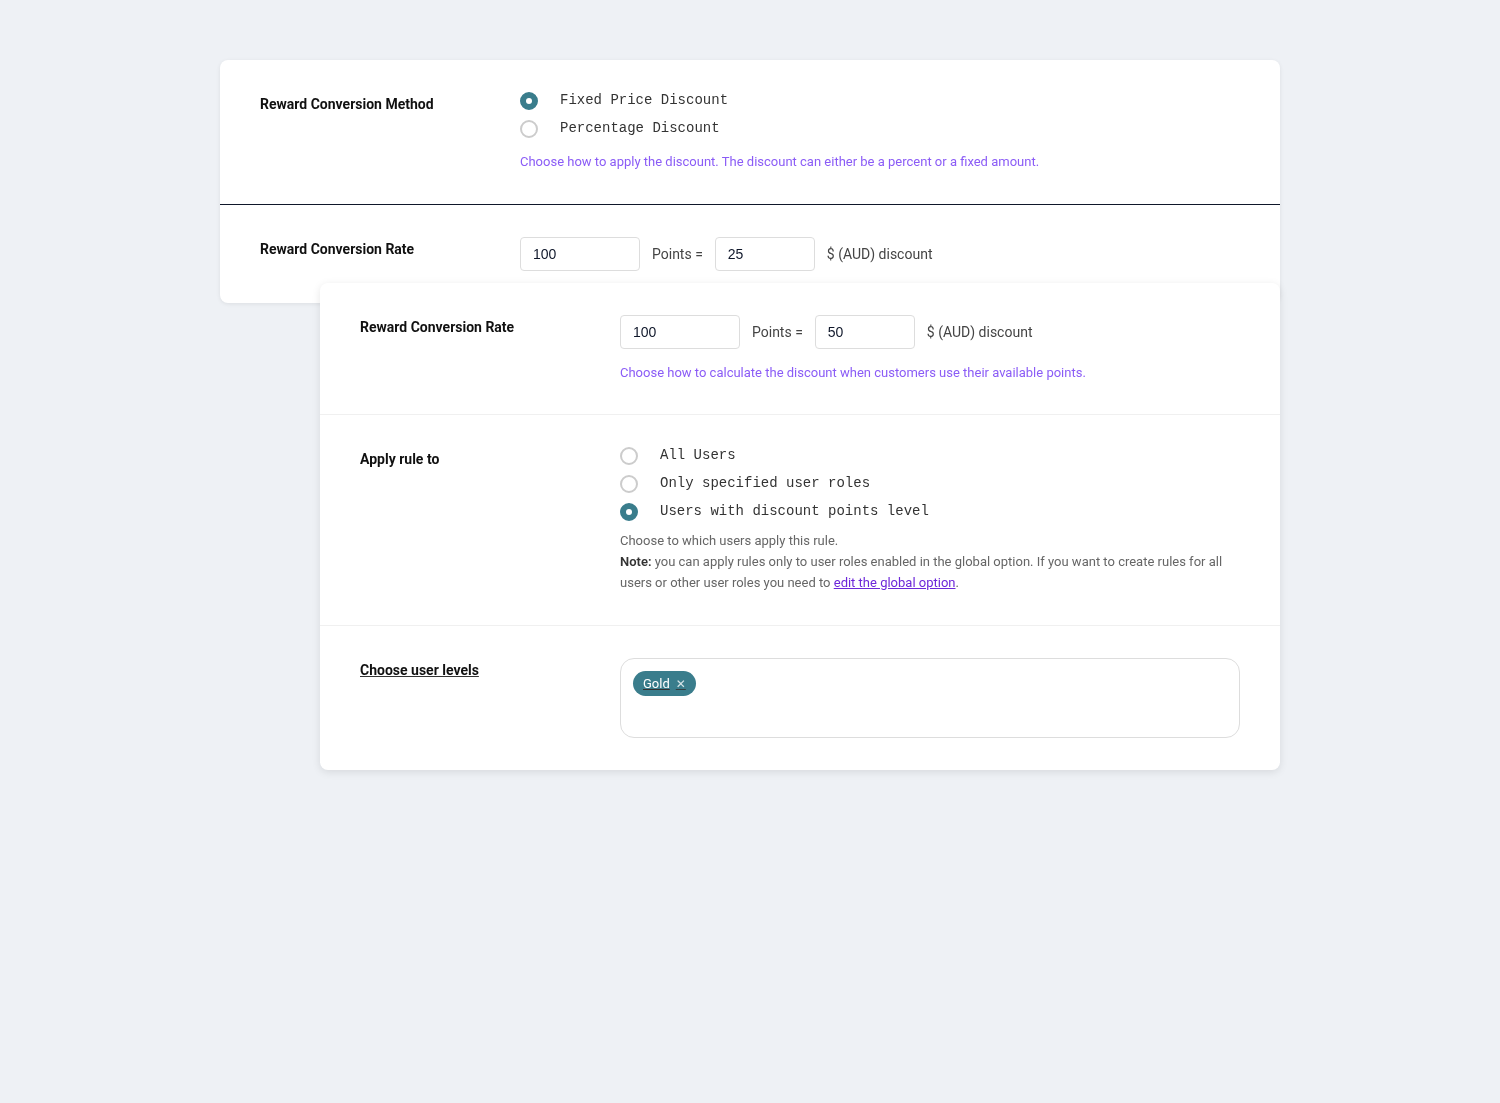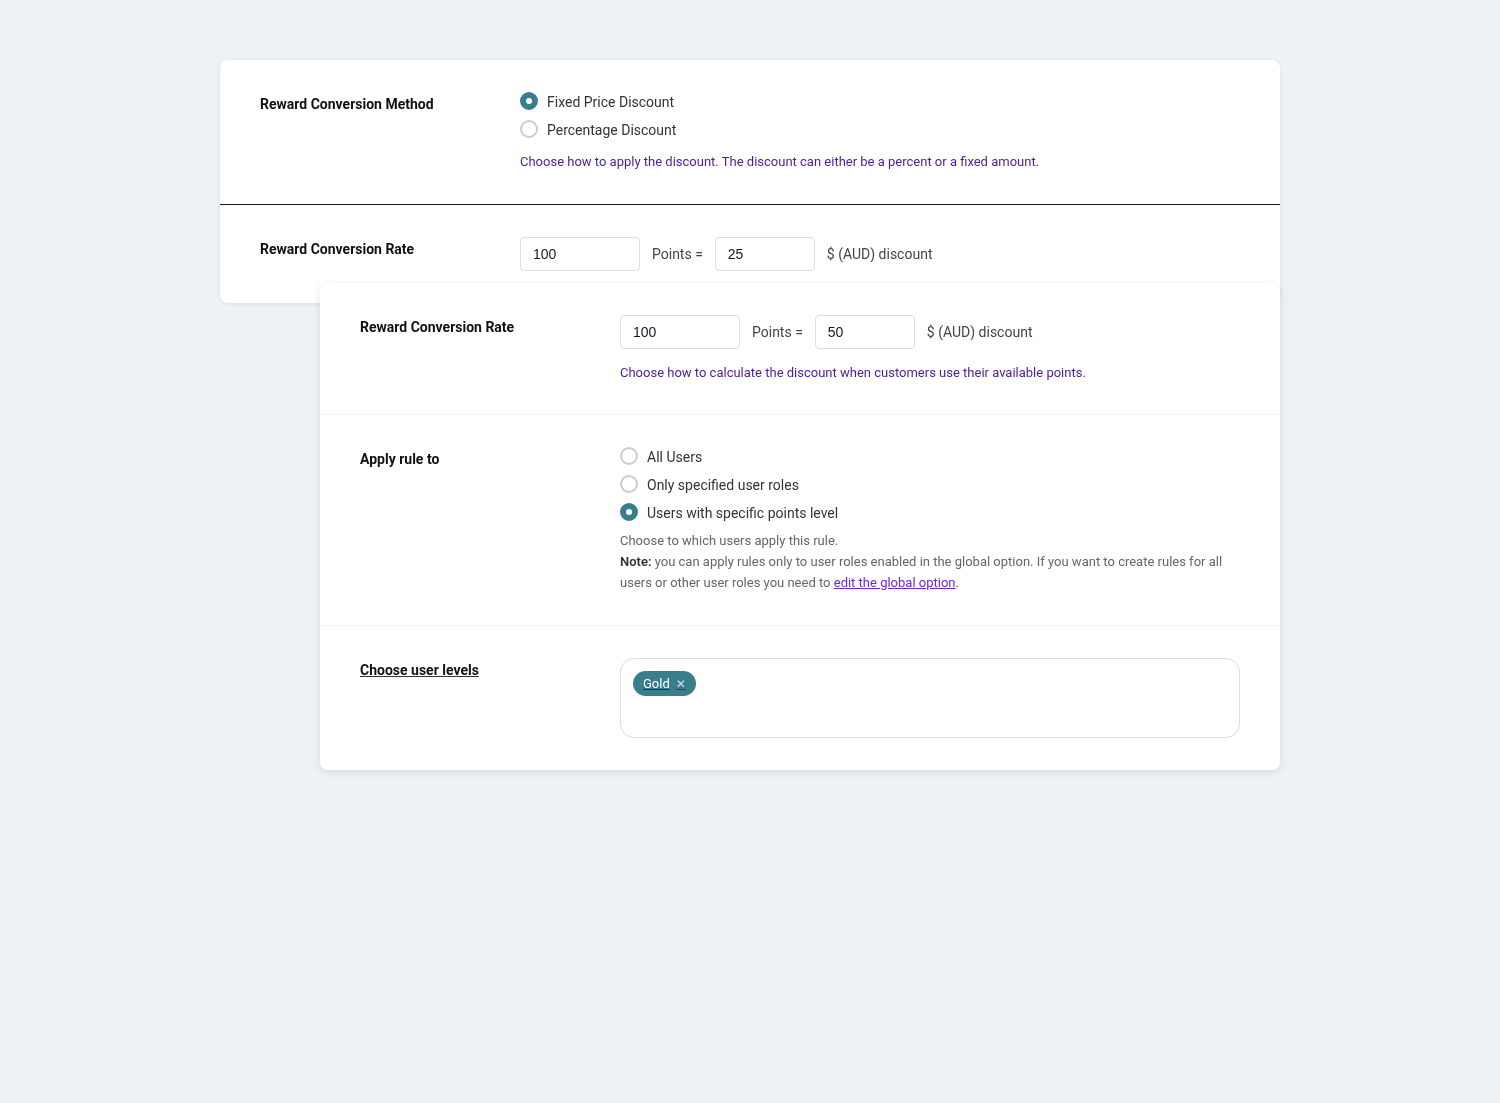--- a/index.html
+++ b/index.html
@@ -58,23 +58,24 @@
 
     
     .radio-group {
       display: flex;
       flex-direction: column;
       gap: 10px;
     }
 
     .radio-item {
       display: flex;
-      align-items: flex-end;
-      gap: 9px;
+      align-items: flex-start;
+      gap: 22px;
       cursor: pointer;
+      font-family: Liberation Mono, monospace;
     }
 
     .radio-circle {
       width: 18px;
       height: 18px;
       border-radius: 50%;
       border: 2px solid #ccc;
       background: #fff;
       display: flex;
       align-items: center;
@@ -95,21 +96,21 @@
       background: #fff;
     }
 
     .radio-label {
       font-size: 14px;
       color: #333;
     }
 
     .help-text {
       font-size: 13px;
-      color: #4c1d95;
+      color: #8b5cf6;
       margin-top: 14px;
       line-height: 1.5;
     }
 
     
     .rate-row {
       display: flex;
       align-items: center;
       gap: 12px;
     }
@@ -267,21 +268,21 @@
             <span class="radio-label">All Users</span>
           </label>
 
           <label class="radio-item">
             <div class="radio-circle"></div>
             <span class="radio-label">Only specified user roles</span>
           </label>
 
           <label class="radio-item">
             <div class="radio-circle selected"></div>
-            <span class="radio-label">Users with specific points level</span>
+            <span class="radio-label">Users with discount points level</span>
           </label>
 
         </div>
 
         <div class="note-text">
           <span>Choose to which users apply this rule.</span><br>
           <strong>Note:</strong><span> you can apply rules only to user roles enabled in the global option. If you want to create rules for all users or other user roles you need to </span><a href="#">edit the global option</a><span>.</span>
         </div>
       </div>
     </div>

